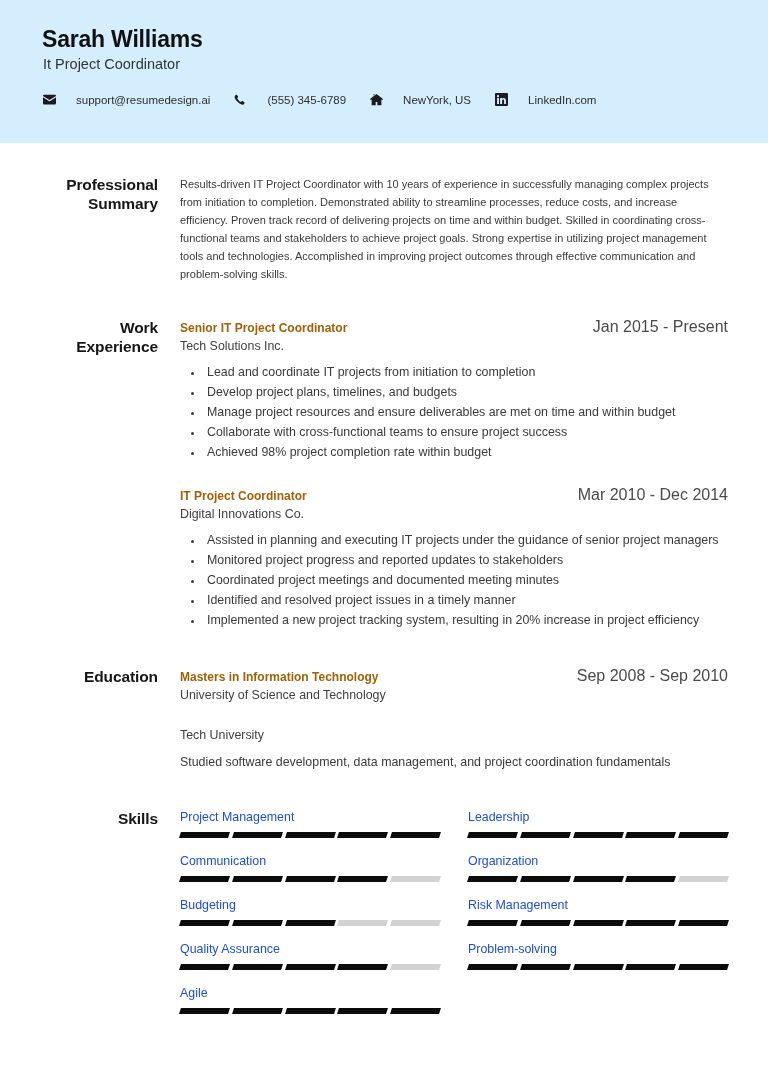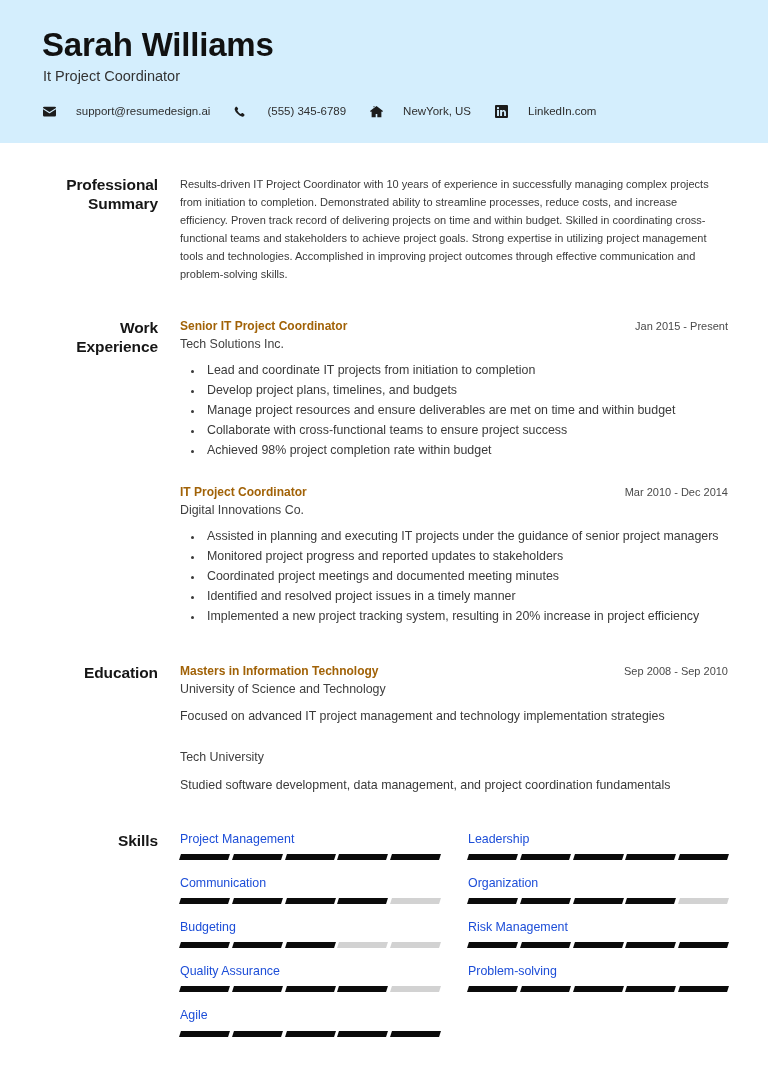--- a/index.html
+++ b/index.html
@@ -17,21 +17,21 @@
     position: relative;
   }
 
   
   .header {
     background: #d4eefd;
     padding: 26px 40px 22px 40px;
     height: 143px;
   }
   .name {
-    font-size: 33px;
+    font-size: 23px;
     font-weight: bold;
     color: #111111;
     letter-spacing: -0.2px;
     line-height: 1.15;
     margin: 0 0 4px 2px;
   }
   .title {
     font-size: 14.5px;
     color: #333333;
     margin: 0 0 0 3px;
@@ -108,21 +108,21 @@
     align-items: baseline;
     gap: 12px;
   }
   .entry-role {
     font-size: 12px;
     font-weight: bold;
     color: #a16207;
     line-height: 1.35;
   }
   .entry-date {
-    font-size: 11px;
+    font-size: 16px;
     color: #4a4a4a;
     white-space: nowrap;
     flex: 0 0 auto;
     text-align: right;
   }
   .entry-org {
     font-size: 12.4px;
     color: #3f3f3f;
     margin-top: 2px;
     line-height: 1.4;
@@ -274,21 +274,20 @@
   <div class="section edu-sec">
     <div class="sec-label">Education</div>
     <div class="sec-content">
 
       <div class="entry">
         <div class="entry-head">
           <div class="entry-role">Masters in Information Technology</div>
           <div class="entry-date">Sep 2008 - Sep 2010</div>
         </div>
         <div class="entry-org">University of Science and Technology</div>
-        <div class="entry-desc">Focused on advanced IT project management and technology implementation strategies</div>
       </div>
 
       <div class="entry">
         <div class="entry-org">Tech University</div>
         <div class="entry-desc">Studied software development, data management, and project coordination fundamentals</div>
       </div>
 
     </div>
   </div>
 

